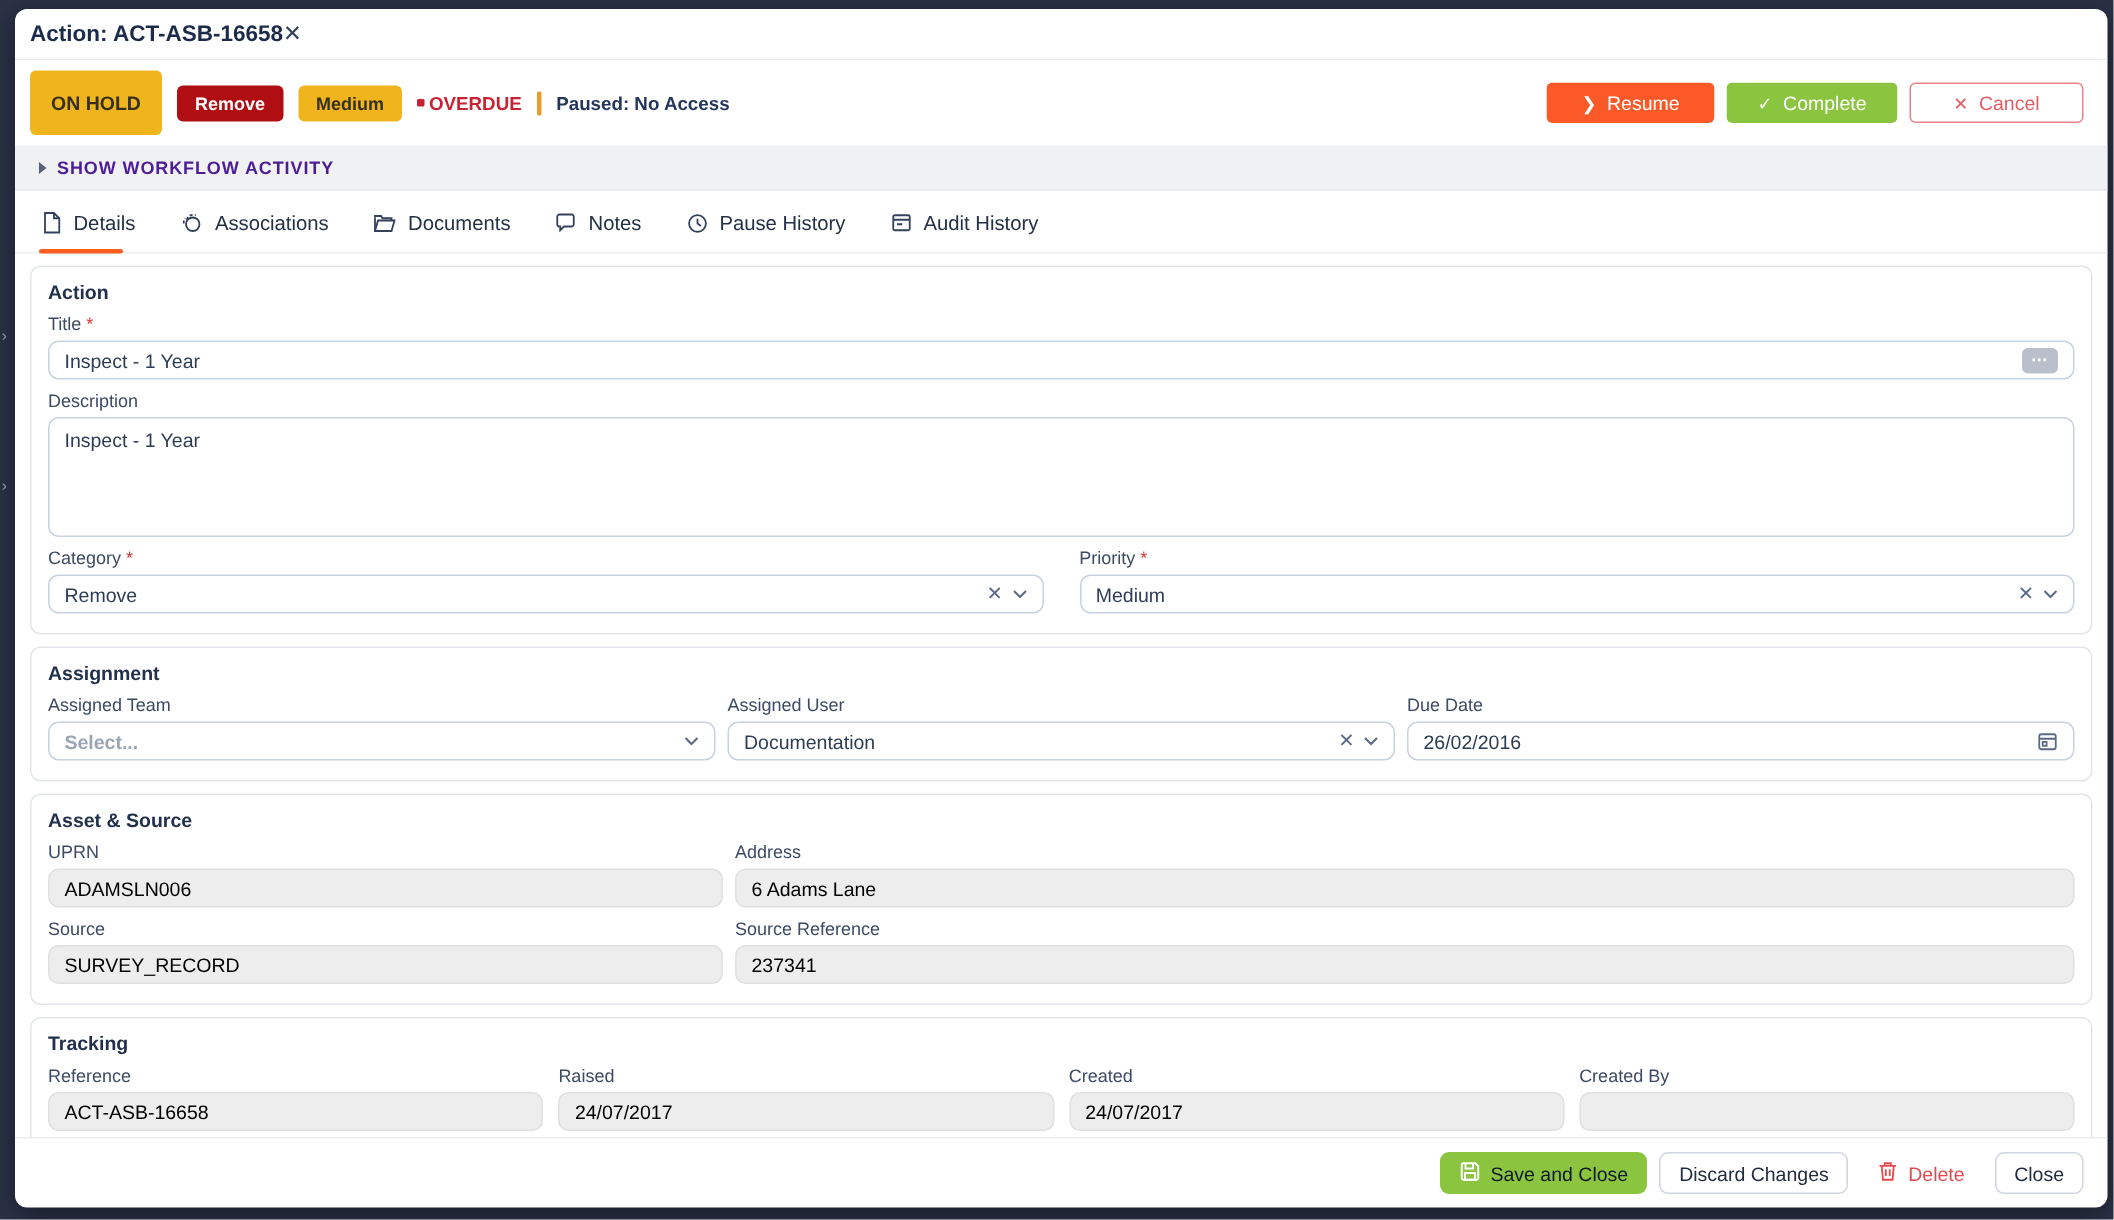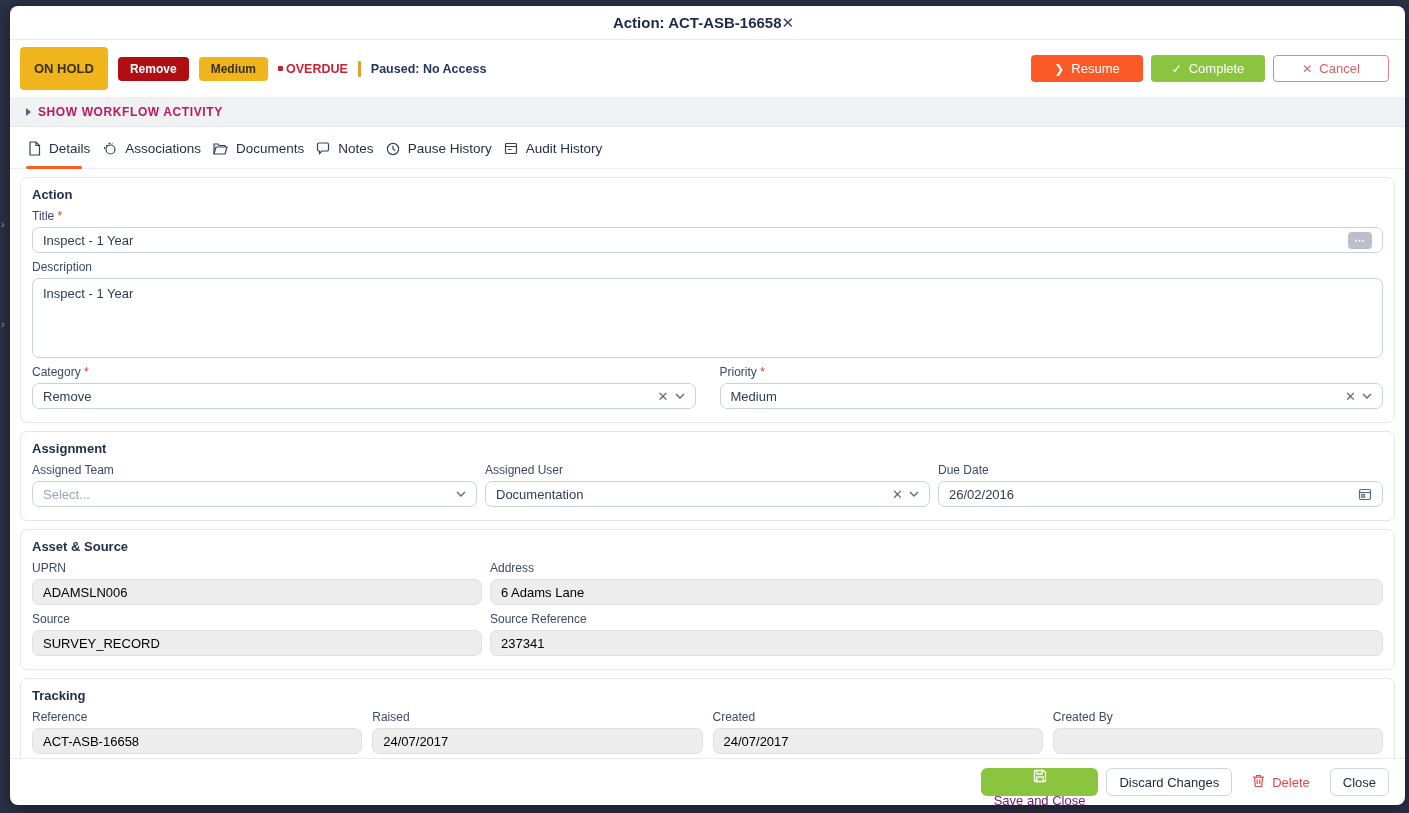--- a/index.html
+++ b/index.html
@@ -14,21 +14,21 @@
   .bg-fragment { position:absolute; left:1px; color:#9aa3b5; font-size:11px; }
   .modal {
     position:absolute; left:10px; top:6px; right:4px; bottom:8px;
     background:#fff; border-radius:8px;
     box-shadow:0 4px 18px rgba(0,0,0,.45);
     display:flex; flex-direction:column;
     overflow:hidden;
   }
   
   .modal-header {
-    display:flex; align-items:center; justify-content:center;
+    display:flex; align-items:center; justify-content:flex-start;
     padding:8px 18px 8px 10px; border-bottom:1px solid #e8ebf0;
   }
   .modal-title { font-size:15px; font-weight:bold; color:#1c2b4a; }
   .close-x { font-size:15px; color:#33415c; cursor:pointer; background:none; border:none; line-height:1; }
   
   .status-bar {
     display:flex; align-items:center; justify-content:space-between;
     padding:7px 16px 7px 10px; border-bottom:1px solid #eef0f4;
   }
   .status-left { display:flex; align-items:center; gap:10px; }
@@ -46,57 +46,57 @@
   .btn-resume { background:#fb5a28; color:#fff; width:112px; }
   .btn-complete { background:#8bc540; color:#fff; width:114px; }
   .btn-cancel { background:#fff; color:#e25c63; border-color:#e7828a; width:116px; }
   .btn .glyph { font-size:12px; }
   
   .workflow-strip {
     background:#f0f1f3; border-bottom:1px solid #e6e8ec;
     padding:7px 16px; display:flex; align-items:center; gap:7px; cursor:pointer;
   }
   .workflow-strip .tri { width:0; height:0; border-top:4px solid transparent; border-bottom:4px solid transparent; border-left:5px solid #58627a; }
-  .workflow-strip .wf-label { font-size:12px; font-weight:bold; letter-spacing:.6px; color:#be185d; }
-  
-  .tabs { display:flex; gap:12px; padding:14px 0 0 18px; border-bottom:1px solid #eceef2; }
+  .workflow-strip .wf-label { font-size:12px; font-weight:bold; letter-spacing:.6px; color:#4c1d95; }
+  
+  .tabs { display:flex; gap:30px; padding:14px 0 0 18px; border-bottom:1px solid #eceef2; }
   .tab { display:flex; align-items:center; gap:8px; font-size:13.5px; color:#243044;
          padding-bottom:12px; cursor:pointer; position:relative; }
   .tab.active::after { content:""; position:absolute; left:-2px; right:8px; bottom:-1px; height:3px; background:#f95d1f; border-radius:2px; }
   .tab svg { display:block; }
   
   .content { flex:1; overflow:hidden; padding:8px 10px 0; }
   .card { border:1px solid #e2e6ec; border-radius:7px; padding:9px 11px 13px; margin-bottom:8px; background:#fff; }
   .card-heading { font-size:13px; font-weight:bold; color:#22304c; }
   .field-label { font-size:12px; color:#3d4a63; margin:7px 0 4px; }
   .field-label.required::after { content:" *"; color:#d23b3b; }
   .input, .select, .disabled-input {
     height:26px; border-radius:7px; font-size:13px;
     display:flex; align-items:center; padding:0 10px; color:#2d3c55;
   }
   .input, .select { border:1px solid #c8d2df; background:#fff; }
   .disabled-input { border:1px solid #e0e0e0; background:#ededed; color:#000000; }
   .textarea-box { border:1px solid #c8d2df; border-radius:7px; min-height:80px;
     font-size:13px; color:#2d3c55; padding:7px 10px; }
   .input .grow, .select .grow { flex:1; white-space:nowrap; overflow:hidden; }
-  .placeholder { color:#9aa5b5; }
+  .placeholder { color:#9aa5b5;font-weight:bold; }
   .icon-btn-ellipsis { background:#b9c0cc; color:#fff; border:none; border-radius:4px;
     width:24px; height:17px; font-size:11px; font-weight:bold; line-height:1;
     display:flex; align-items:center; justify-content:center; cursor:pointer; letter-spacing:1px; }
   .clear-x { color:#5a6a85; font-size:13px; cursor:pointer; padding:0 6px; }
   .chev { color:#5a6a85; cursor:pointer; display:flex; align-items:center; }
   .row-2 { display:grid; grid-template-columns:1fr 1fr; gap:24px; }
   .row-3 { display:grid; grid-template-columns:1fr 1fr 1fr; gap:8px; }
   .row-asset { display:grid; grid-template-columns:450px 1fr; gap:8px; }
   .row-4 { display:grid; grid-template-columns:repeat(4, 1fr); gap:10px; }
   
   .modal-footer { border-top:1px solid #e8ebf0; padding:9px 16px; display:flex; justify-content:flex-end; align-items:center; gap:8px; }
   .fbtn { display:flex; align-items:center; gap:7px; height:28px; border-radius:6px;
           font-size:13px; cursor:pointer; border:1px solid transparent; padding:0 12px; background:#fff; }
-  .fbtn-save { background:#8bc540; color:#701a75;flex-direction:column; }
+  .fbtn-save { background:#8bc540; color:#0f172a; }
   .fbtn-discard { border-color:#d0d5dd; color:#222c40;justify-content:flex-end; }
   .fbtn-delete { color:#e5484d; border:none; }
   .fbtn-close { border-color:#d0d5dd; color:#222c40; }
 </style>
 </head>
 <body>
 
 <span class="bg-fragment" style="top:218px">›</span>
 <span class="bg-fragment" style="top:318px">›</span>
 

